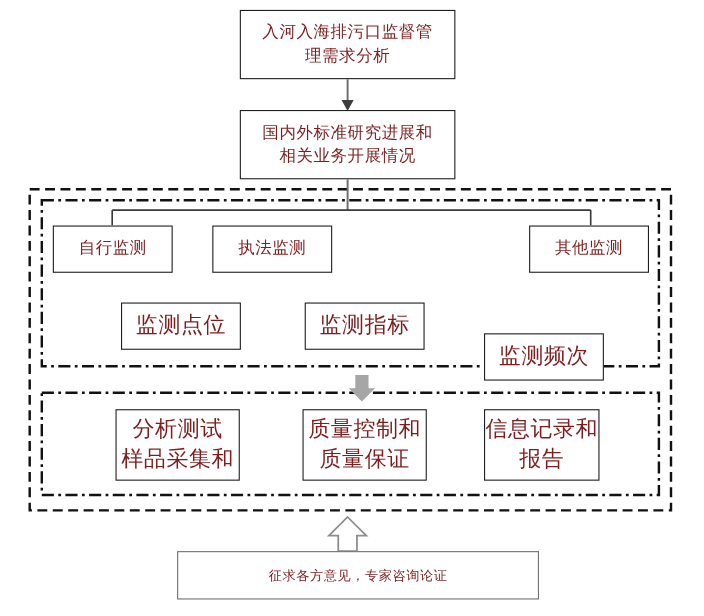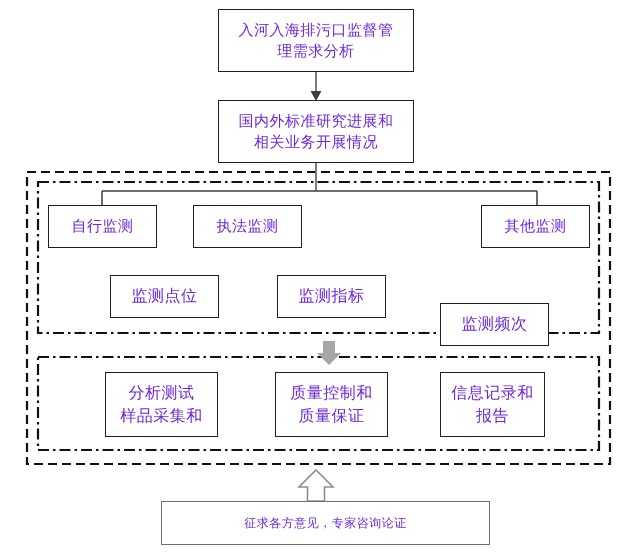--- a/index.html
+++ b/index.html
@@ -17,29 +17,29 @@
   .box{
     position:absolute;
     box-sizing:border-box;
     border:1.6px solid #1f1f1f;
     background:#ffffff;
     display:flex;
     align-items:center;
     justify-content:center;
     text-align:center;
     line-height:1.38;
-    color:#6d28d9;
+    color:#7f1d1d;
     letter-spacing:.5px;
   }
   .box .txt{display:block;width:100%;}
   .box .l{display:block;}
 
   .hdr{font-size:15px;}
   .node{font-size:15px;}
-  .leaf{font-size:16px;}
+  .leaf{font-size:20px;}
   .foot{font-size:12px;}
 
   svg.ovl{position:absolute;left:0;top:0;width:640px;height:560px;overflow:visible;}
 </style>
 </head>
 <body>
 
 <div id="canvas">
 
   <svg class="ovl">

